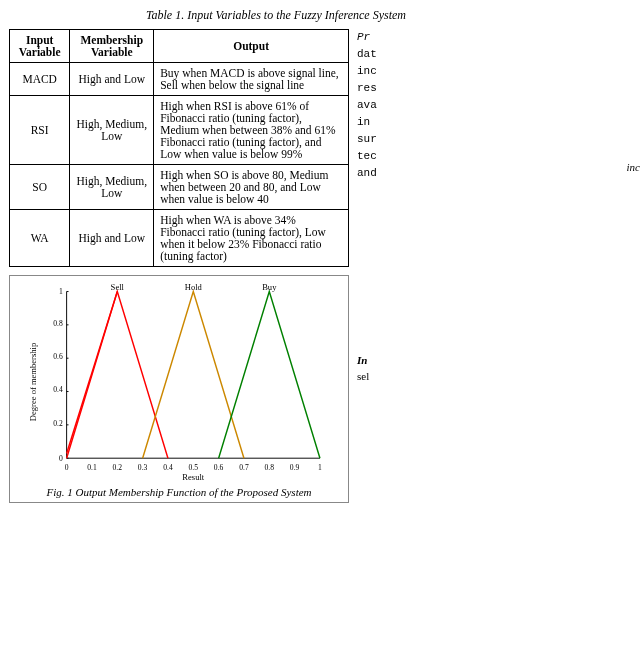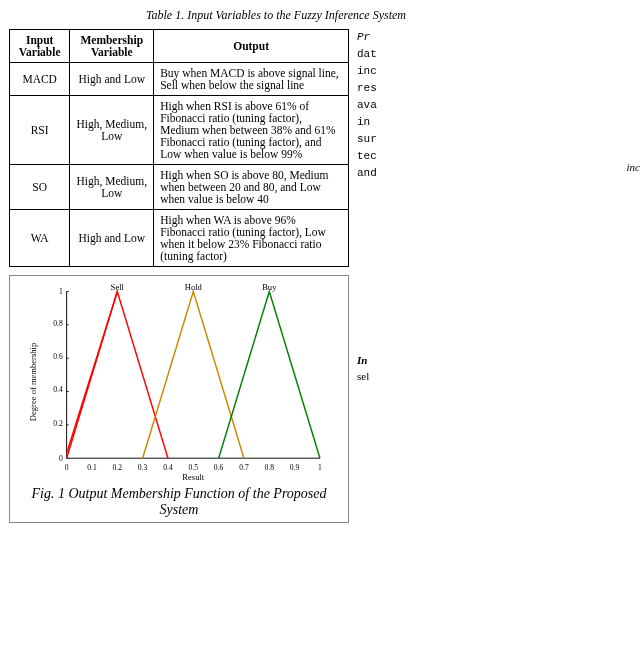--- a/index.html
+++ b/index.html
@@ -99,21 +99,21 @@
       height: 200px;
     }
 
     svg.chart-svg {
       width: 100%;
       height: 100%;
     }
 
     .chart-caption {
       text-align: center;
-      font-size: 14px;
+      font-size: 11px;
       margin-top: 4px;
       font-style: italic;
     }
 
     .right-text-col {
       width: 280px;
       font-size: 11px;
       line-height: 1.5;
     }
 
@@ -165,21 +165,21 @@
               <td class="range-col">High when RSI is above 61% of Fibonacci ratio (tuning factor), Medium when between 38% and 61% Fibonacci ratio (tuning factor), and Low when value is below 99%</td>
             </tr>
             <tr>
               <td>SO</td>
               <td>High, Medium, Low</td>
               <td class="range-col">High when SO is above 80, Medium when between 20 and 80, and Low when value is below 40</td>
             </tr>
             <tr>
               <td>WA</td>
               <td>High and Low</td>
-              <td class="range-col">High when WA is above 96% Fibonacci ratio (tuning factor), Low when it below 23% Fibonacci ratio (tuning factor)</td>
+              <td class="range-col">High when WA is above 34% Fibonacci ratio (tuning factor), Low when it below 23% Fibonacci ratio (tuning factor)</td>
             </tr>
           </tbody>
         </table>
       </div>
 
       <div class="right-column">
         <div class="right-text-top">
           <em>Pr</em><br>
           dat<br>
           inc<br>

